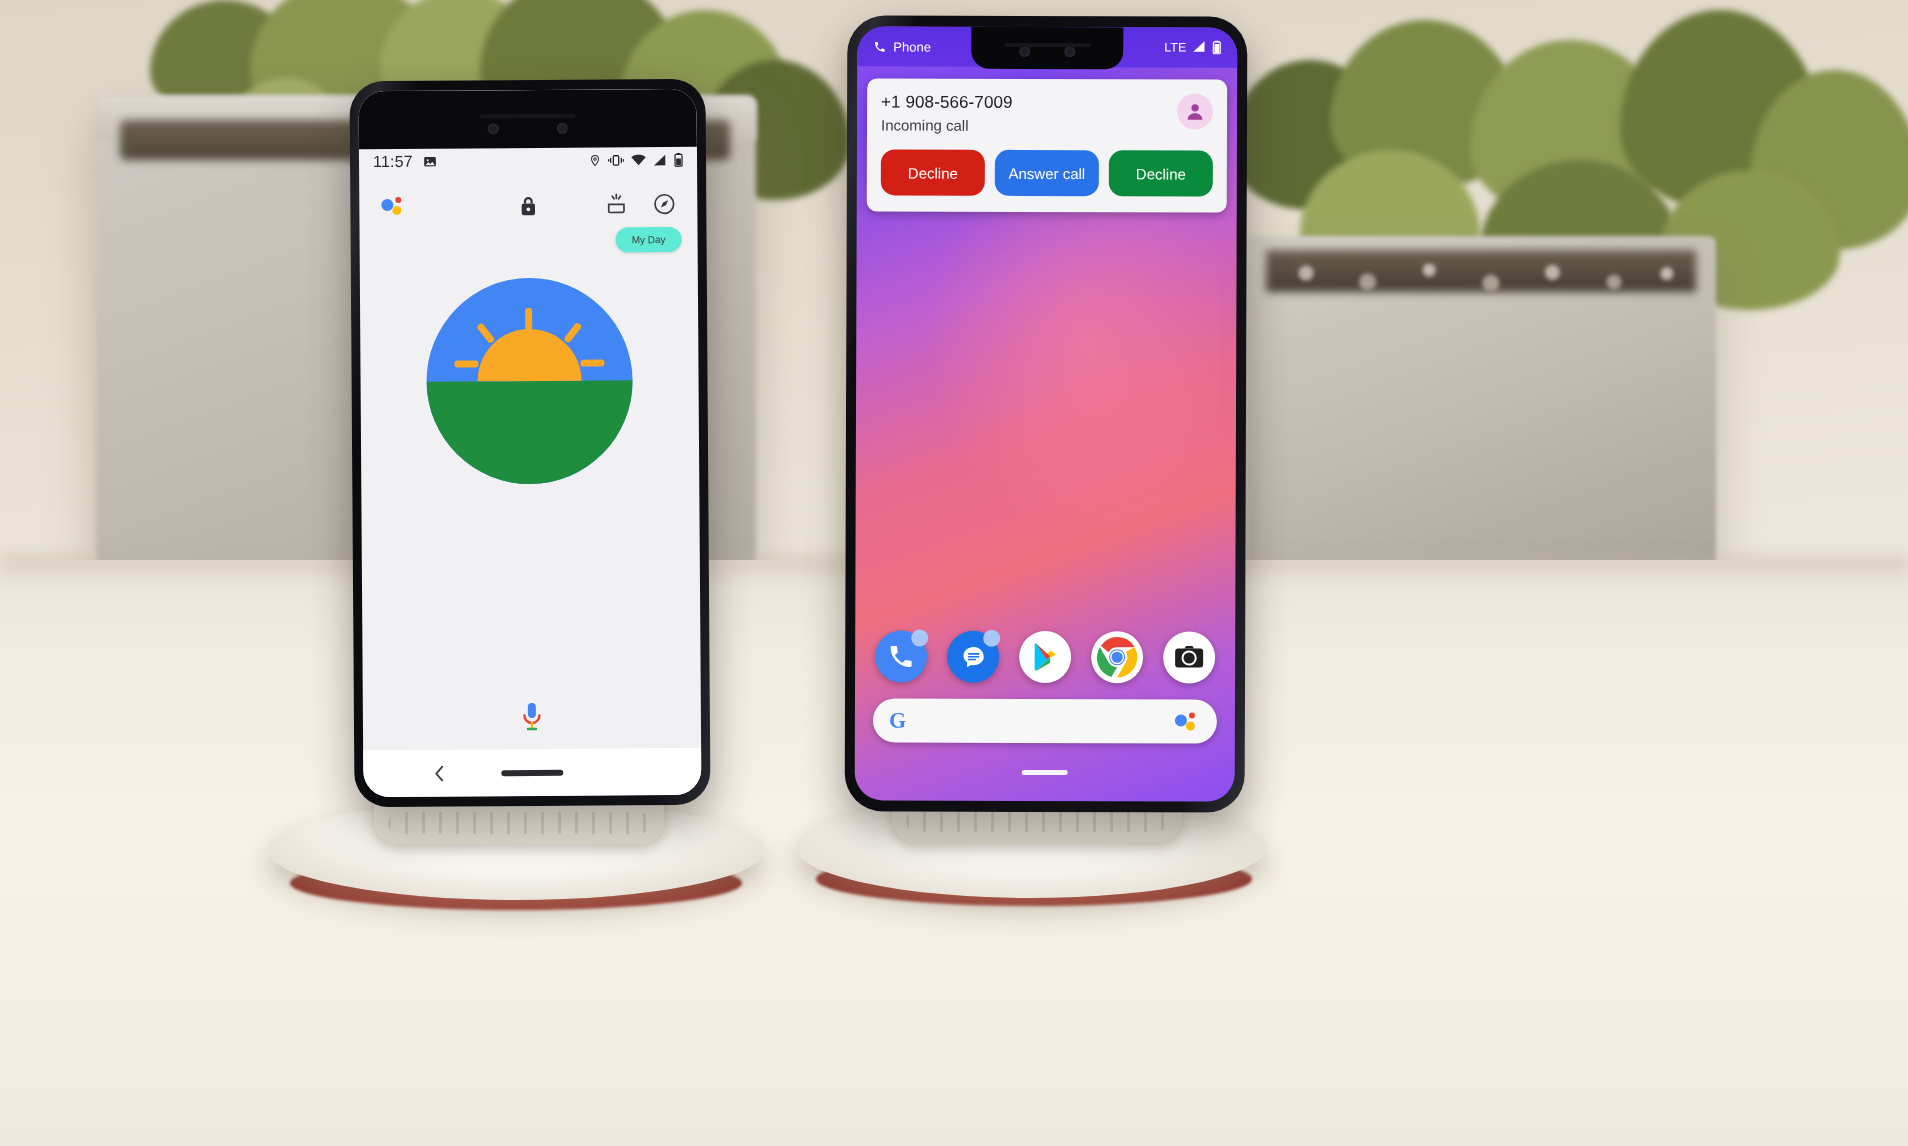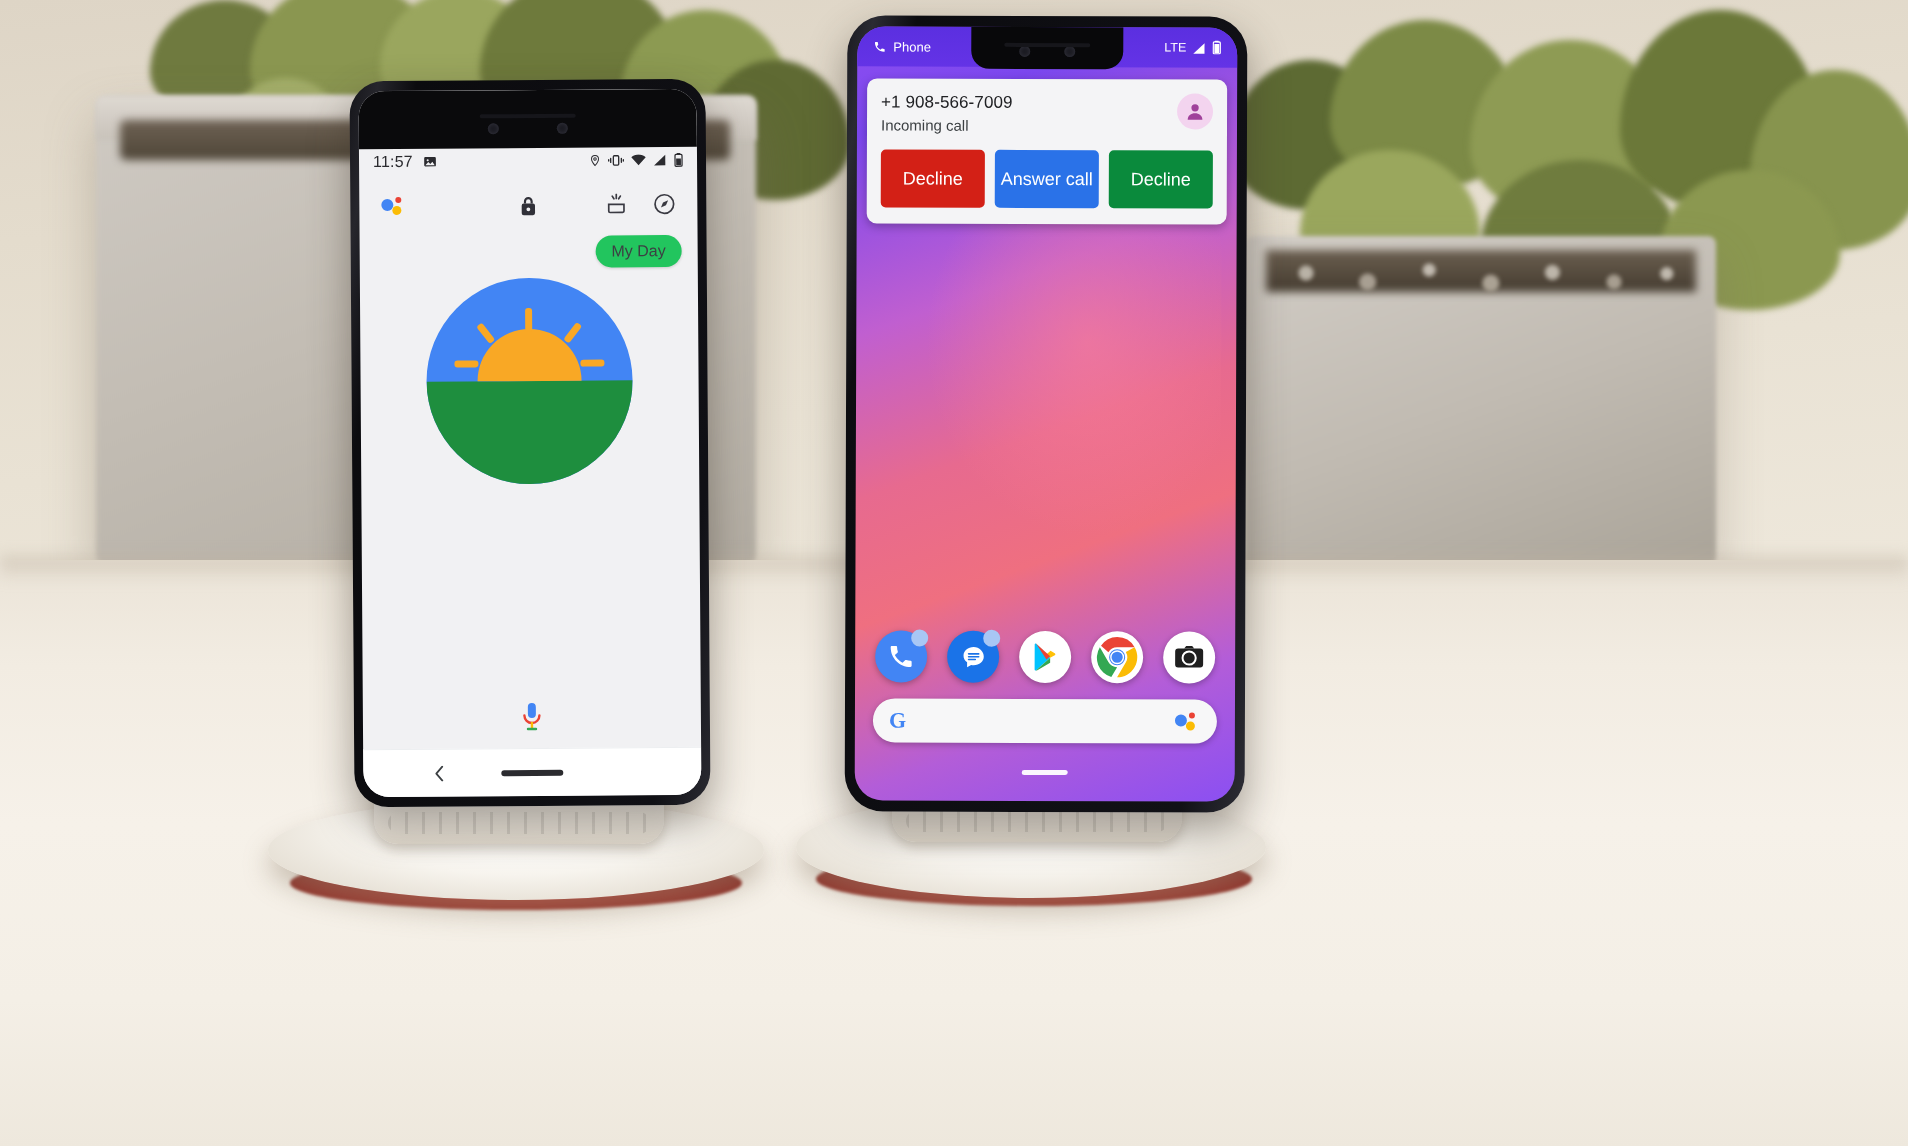--- a/index.html
+++ b/index.html
@@ -130,23 +130,23 @@
   .assistant-dots i { position:absolute; border-radius:50%; display:block; }
   .ad-blue { width:12px;height:12px;background:#4285f4; left:0; top:3px;}
   .ad-red { width:6px;height:6px;background:#ea4335; left:14px; top:1px;}
   .ad-yellow{ width:9px;height:9px;background:#fbbc05; left:11px; top:10px;}
   .ad-green{ width:5px;height:5px;background:#34a853; left:4px; top:15px; opacity:.0;}
 
   .l-row-center { position:absolute; left:50%; transform:translateX(-50%); }
   .l-row-right { margin-left:auto; display:flex; align-items:center; gap: 26px;}
 
   .chip-myday {
-    position:absolute; right: 16px; top: 146px;
-    background:#22c55e; border-radius: 18px; padding: 7px 16px;
-    font-size: 16px; color:#3c4043;
+    position:absolute; right: 16px; top: 138px;
+    background:#5eead4; border-radius: 18px; padding: 7px 16px;
+    font-size: 10px; color:#3c4043;
     box-shadow: 0 1px 3px rgba(0,0,0,.16);
   }
 
   .sun-card {
     position:absolute; left:50%; top: 188px; transform:translateX(-50%);
     width: 206px; height: 206px; border-radius: 50%; overflow: hidden;
     background:#4285f4;
   }
   .sun-ground { position:absolute; left:0; bottom:0; width:100%; height: 50%; background:#1e8e3e; }
   .sun-disc {
@@ -185,37 +185,37 @@
     width: 152px; height: 42px; background:#08080a;
     border-radius: 0 0 18px 18px; z-index: 5;
     display:flex; align-items:center; justify-content:center; gap: 34px;
   }
   .r-statusbar {
     position:absolute; left:0; top:0; width:100%; height: 40px; z-index:4;
     display:flex; align-items:center; padding: 0 16px; color:#fff; font-size: 13px;
     background: linear-gradient(180deg,#5b2fe0 0%, #6433e6 100%);
   }
   .r-status-left { display:flex; align-items:center; gap: 7px; }
-  .r-status-right { margin-left:auto; display:flex; align-items:flex-end; gap: 6px; font-size: 12.5px; }
+  .r-status-right { margin-left:auto; display:flex; align-items:flex-start; gap: 6px; font-size: 12.5px; }
 
   .call-card {
     position:absolute; left: 10px; top: 52px; width: calc(100% - 20px);
     background:#f4f4f6; border-radius: 10px; padding: 14px 14px 16px 14px;
     box-shadow: 0 3px 10px rgba(0,0,0,.28); z-index: 6;
   }
   .call-number { font-size: 17px; color:#202124; letter-spacing:.1px;}
   .call-sub { font-size: 15px; color:#3c4043; margin-top: 4px;}
   .call-avatar {
     position:absolute; right: 14px; top: 14px; width: 36px; height: 36px; border-radius:50%;
     background:#f3d4ef; display:flex; align-items:center; justify-content:center;
   }
   .call-buttons { display:flex; gap: 10px; margin-top: 16px; }
   .call-btn {
-    flex: 1; height: 58px; border-radius: 5px; border:none; cursor:pointer;
-    color:#fff; font-size: 18px; font-family:"Liberation Sans", sans-serif;
+    flex: 1; height: 46px; border-radius: 14px; border:none; cursor:pointer;
+    color:#fff; font-size: 15px; font-family:"Liberation Sans", sans-serif;
     display:flex; align-items:center; justify-content:center;
   }
 
   .r-glow {
     position:absolute; left: 18%; top: 20%; width: 78%; height: 46%;
     background: radial-gradient(ellipse at 55% 45%, rgba(255,130,150,.55) 0%, rgba(255,120,140,0) 70%);
     pointer-events:none;
   }
 
   .r-dock {

